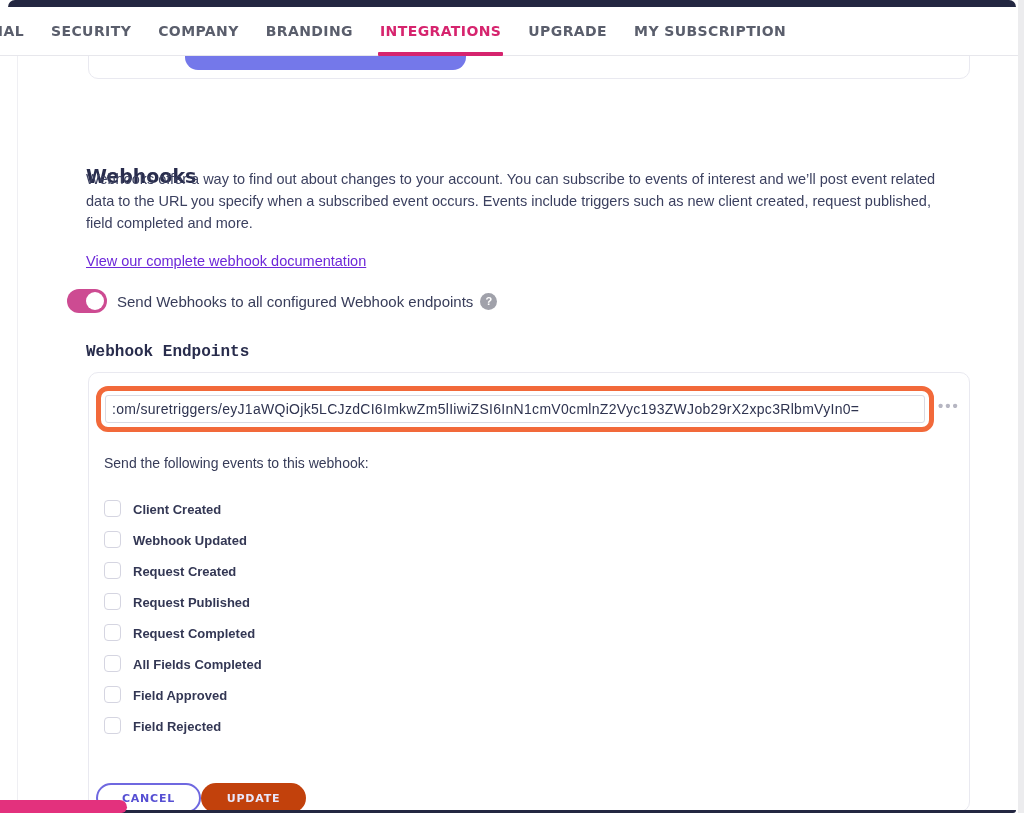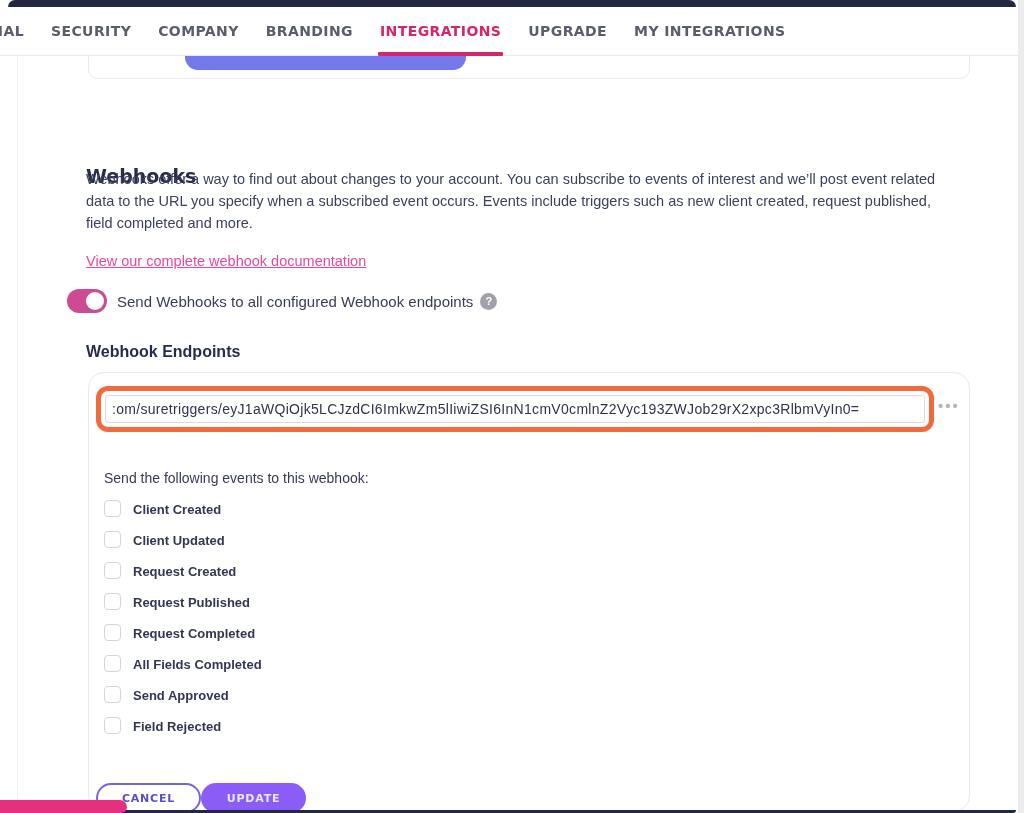--- a/index.html
+++ b/index.html
@@ -32,83 +32,83 @@
   .purple-pill { position:absolute; top:56px; left:185px; width:281px; height:14px;
     background:#7478ea; border-radius:0 0 13px 13px; z-index:2; }
 
   .left-divider { position:absolute; top:56px; left:17px; width:1px; height:754px; background:#efeff3; }
 
   
   .h-webhooks { position:absolute; top:126px; left:86px; font-family:"DejaVu Sans", sans-serif;
     font-size:19px; font-weight:bold; color:#282c4c;margin-top:39px; }
   .desc { position:absolute; top:168px; left:86px; width:870px; font-size:14.5px; line-height:22px;
     color:#3c4160; }
-  .doc-link { position:absolute; top:253px; left:86px; font-size:14.5px; color:#ec4899;
+  .doc-link { position:absolute; top:253px; left:86px; font-size:14.5px; color:#6d28d9;
     text-decoration:underline; cursor:pointer; }
 
   .toggle-row { position:absolute; top:289px; left:67px; display:flex; align-items:center; }
   .toggle { width:40px; height:24px; border-radius:12px; background:#cd4b92; position:relative; cursor:pointer; }
   .toggle .knob { position:absolute; top:3px; left:19px; width:18px; height:18px; border-radius:50%;
     background:#ffffff; }
   .toggle-label { margin-left:10px; font-size:15px; color:#383d5a; }
   .help-icon { margin-left:7px; width:17px; height:17px; border-radius:50%; background:#a0a1aa;
     color:#ffffff; font-size:11px; font-weight:bold; display:flex; align-items:center;
     justify-content:center; cursor:pointer; }
 
-  .h-endpoints { position:absolute; top:343px; left:86px; font-family:Liberation Sans, sans-serif;
+  .h-endpoints { position:absolute; top:343px; left:86px; font-family:Liberation Mono, monospace;
     font-size:16px; font-weight:bold; color:#282c4c; }
 
   
   .endpoint-card { position:absolute; top:372px; left:88px; width:882px; height:440px;
-    background:#ffffff; border:1px solid #e9e9f0; border-radius:16px; }
+    background:#ffffff; border:1px solid #e9e9f0; border-radius:10px; }
 
   .orange-ring { position:absolute; top:13px; left:7px; width:838px; height:46px;
     border:5px solid #f2693a; border-radius:12px; background:#ffffff; }
   .url-input { position:absolute; top:4px; left:4px; width:820px; height:28px;
     border:1px solid #d9dae3; border-radius:3px; font-family:"Liberation Sans", sans-serif;
     font-size:14px; letter-spacing:0.3px; color:#2f3450; padding:0 6px; outline:none; }
 
   .menu-dots { position:absolute; top:28px; left:849px; color:#b6b6c2; font-size:15px;
     font-weight:bold; letter-spacing:2px; cursor:pointer; line-height:10px; }
 
-  .events-heading { position:absolute; top:82px; left:15px; font-size:14px; color:#363b58;margin-top:15px; }
+  .events-heading { position:absolute; top:82px; left:15px; font-size:14px; color:#363b58; }
 
   .events-list { position:absolute; top:113px; left:15px; }
   .event-row { height:31px; display:flex; align-items:flex-end; }
   .checkbox { width:17px; height:17px; border:1.5px solid #d5d5e1; border-radius:4px;
     background:#ffffff; cursor:pointer; flex:0 0 auto; }
   .event-label { margin-left:12px; font-size:13px; font-weight:bold; color:#333754;
     font-family:"Liberation Sans", sans-serif; }
 
   .btn-row { position:absolute; top:410px; left:7px; display:flex; }
   .btn { height:30px; border-radius:16px; font-family:"DejaVu Sans", sans-serif; font-size:11px;
     font-weight:bold; letter-spacing:0.8px; display:flex; align-items:center; justify-content:center;
     cursor:pointer; }
   .btn-cancel { width:105px; background:#ffffff; border:2px solid #6f68e0; color:#564fd3; }
-  .btn-update { width:105px; background:#8b5cf6; border:none; color:#e9e7fb; }
+  .btn-update { width:105px; background:#c2410c; border:none; color:#e9e7fb; }
 
   .pink-blob { position:absolute; left:0; top:800px; width:127px; height:13px; background:#e3317d;
     border-radius:0 10px 8px 0; z-index:30; }
 </style>
 </head>
 <body>
 
 <div class="screen">
 
   <div class="gray-strip"></div>
   <div class="window-top-bar"></div>
 
   <div class="tabbar">
     <div class="tab partial">NAL</div>
     <div class="tab">SECURITY</div>
     <div class="tab">COMPANY</div>
     <div class="tab">BRANDING</div>
     <div class="tab active">INTEGRATIONS</div>
     <div class="tab">UPGRADE</div>
-    <div class="tab">MY INTEGRATIONS</div>
+    <div class="tab">MY SUBSCRIPTION</div>
   </div>
 
   <div class="prev-card"></div>
   <div class="purple-pill"></div>
   <div class="left-divider"></div>
 
   <h2 class="h-webhooks">Webhooks</h2>
 
   <p class="desc">Webhooks offer a way to find out about changes to your account. You can subscribe to events of interest and we’ll post event related data to the URL you specify when a subscribed event occurs. Events include triggers such as new client created, request published, field completed and more.</p>
 
@@ -134,41 +134,41 @@
 
     <div class="events-heading">Send the following events to this webhook:</div>
 
     <div class="events-list">
       <div class="event-row">
         <div class="checkbox"></div>
         <span class="event-label">Client Created</span>
       </div>
       <div class="event-row">
         <div class="checkbox"></div>
-        <span class="event-label">Client Updated</span>
+        <span class="event-label">Webhook Updated</span>
       </div>
       <div class="event-row">
         <div class="checkbox"></div>
         <span class="event-label">Request Created</span>
       </div>
       <div class="event-row">
         <div class="checkbox"></div>
         <span class="event-label">Request Published</span>
       </div>
       <div class="event-row">
         <div class="checkbox"></div>
         <span class="event-label">Request Completed</span>
       </div>
       <div class="event-row">
         <div class="checkbox"></div>
         <span class="event-label">All Fields Completed</span>
       </div>
       <div class="event-row">
         <div class="checkbox"></div>
-        <span class="event-label">Send Approved</span>
+        <span class="event-label">Field Approved</span>
       </div>
       <div class="event-row">
         <div class="checkbox"></div>
         <span class="event-label">Field Rejected</span>
       </div>
     </div>
 
     <div class="btn-row">
       <button class="btn btn-cancel">CANCEL</button>
       <button class="btn btn-update">UPDATE</button>

